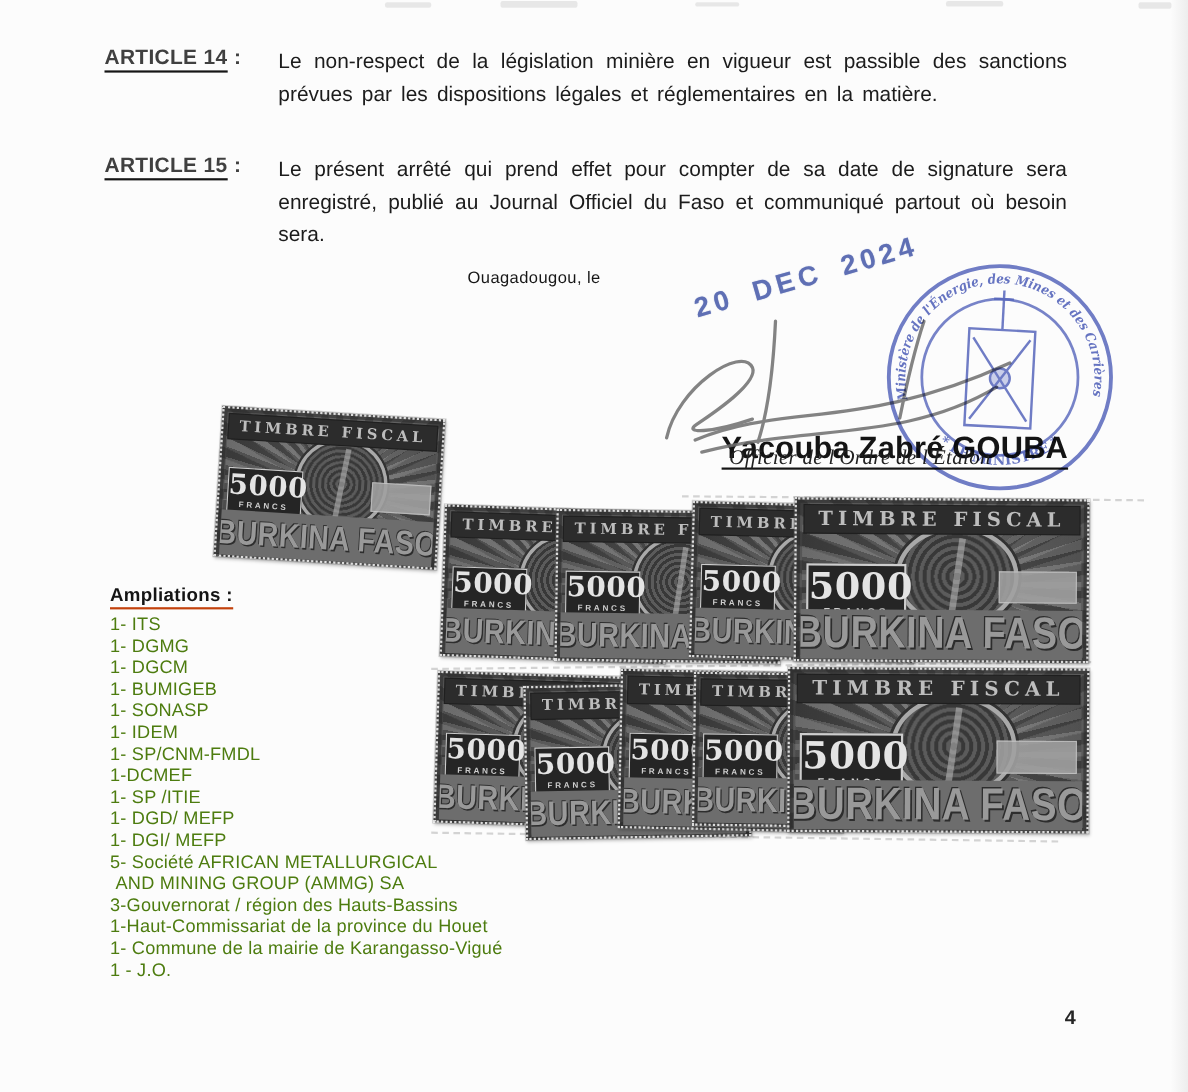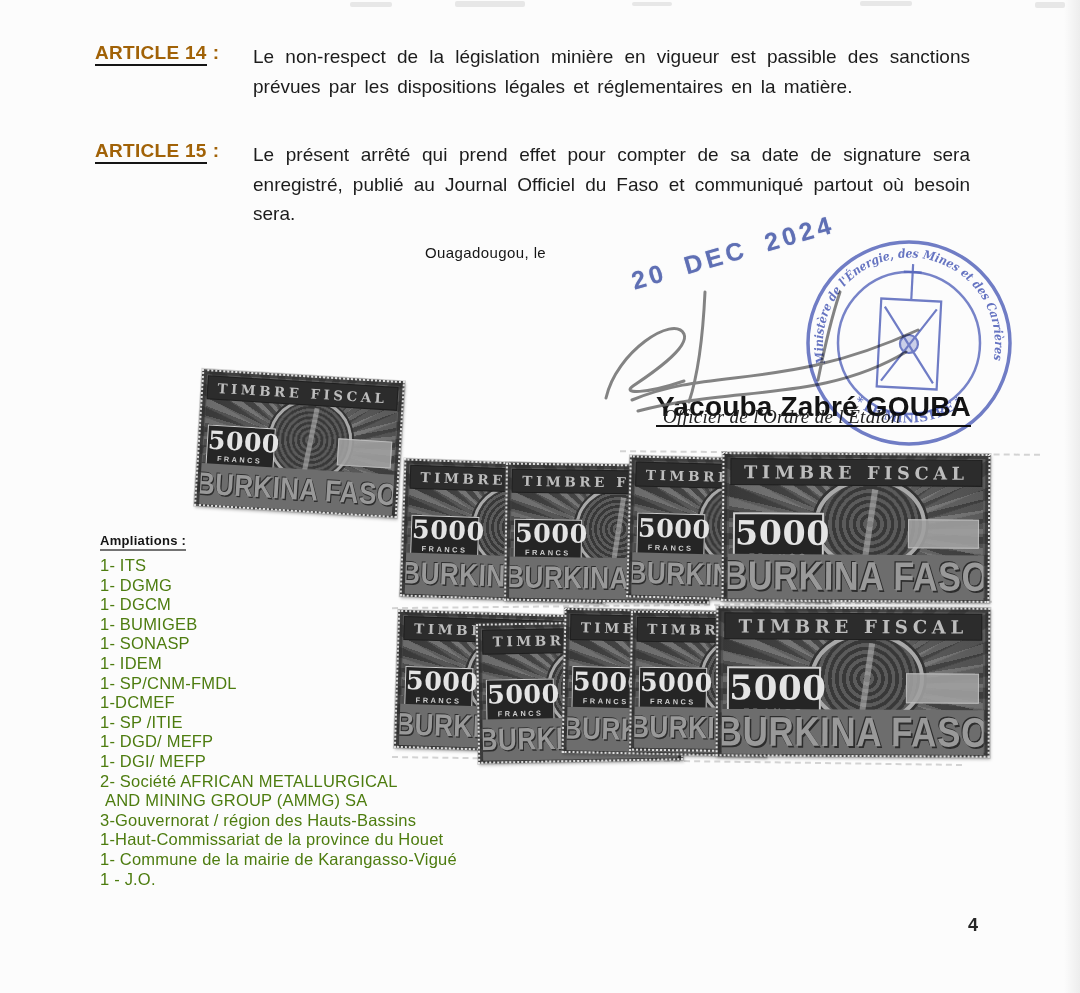--- a/index.html
+++ b/index.html
@@ -6,21 +6,21 @@
   .doc{position:relative;width:1080px;height:993px;background:#fcfcfc;overflow:hidden;
        font-family:"Liberation Sans",sans-serif;color:#1e1e1e;}
 
   
   .scan-smudge{position:absolute;background:#e7e7e7;border-radius:2px;}
   .scan-edge-right{position:absolute;right:0;top:0;width:16px;height:100%;
        background:linear-gradient(to left,#ededed,rgba(255,255,255,0));}
 
   
   .article-row{position:absolute;left:95px;width:875px;display:flex;align-items:flex-start;}
-  .article-label{flex:none;width:138px;font-weight:700;font-size:19px;letter-spacing:.3px;white-space:nowrap;color:#a16207;}
+  .article-label{flex:none;width:138px;font-weight:700;font-size:19px;letter-spacing:.3px;white-space:nowrap;color:#404040;}
   .article-label .ul{border-bottom:2.5px solid #151515;padding-bottom:1px;}
   .article-sep{margin-left:6px;font-weight:700;}
   .article-text{margin-left:20px;flex:1;font-size:19px;line-height:29.5px;text-align:justify;
        text-align-last:left;word-spacing:3px;color:#1c1c1c;}
 
   
   .dateline{position:absolute;left:425px;top:244px;font-size:15px;letter-spacing:.4px;color:#161616;}
   .date-stamp{position:absolute;left:628px;top:238px;transform:rotate(-16deg);
        font-size:25px;font-weight:700;letter-spacing:4px;word-spacing:8px;color:#5264ae;opacity:.92;
        text-shadow:0 0 1px rgba(82,100,174,.55);white-space:nowrap;z-index:6;}
@@ -60,22 +60,22 @@
   .stamp-value-cur{font-size:.5em;letter-spacing:.34em;color:#cfcfcf;margin-top:.18em;font-weight:700;}
   .stamp-blank{position:absolute;right:3.5%;top:44%;width:26%;height:19%;background:#a0a0a0;
        border:1px solid #c6c6c6;opacity:.9;z-index:2;}
   .stamp-country{position:absolute;left:1.5%;right:1.5%;bottom:2.8%;height:26%;background:#6d6d6d;
        color:#999999;font-weight:700;font-size:1.78em;letter-spacing:.015em;white-space:nowrap;overflow:hidden;
        display:flex;align-items:center;justify-content:center;transform:scaleY(1.18);z-index:3;
        text-shadow:.045em .045em 0 #2d2d2d, -.03em -.03em 0 #2d2d2d;}
 
   
   .ampliations{position:absolute;left:100px;top:531px;width:360px;z-index:1;}
-  .amp-heading{font-size:13px;font-weight:700;letter-spacing:.3px;color:#141414;
-       border-bottom:2px solid #737373;display:inline-block;padding-bottom:1px;margin-bottom:5px;}
+  .amp-heading{font-size:17px;font-weight:700;letter-spacing:.3px;color:#141414;
+       border-bottom:2px solid #c2410c;display:inline-block;padding-bottom:1px;margin-bottom:5px;}
   .amp-item{font-size:16.5px;line-height:19.6px;color:#4d7c0f;letter-spacing:.2px;white-space:nowrap;}
   .amp-item:nth-child(13){padding-left:5px;}
 
   .page-number{position:absolute;left:968px;top:915px;font-size:18px;font-weight:700;color:#262626;}
 </style>
 </head>
 <body>
 
 <div class="doc">
 
@@ -263,21 +263,21 @@
         <div class="amp-item">1- DGMG</div>
         <div class="amp-item">1- DGCM</div>
         <div class="amp-item">1- BUMIGEB</div>
         <div class="amp-item">1- SONASP</div>
         <div class="amp-item">1- IDEM</div>
         <div class="amp-item">1- SP/CNM-FMDL</div>
         <div class="amp-item">1-DCMEF</div>
         <div class="amp-item">1- SP /ITIE</div>
         <div class="amp-item">1- DGD/ MEFP</div>
         <div class="amp-item">1- DGI/ MEFP</div>
-        <div class="amp-item">2- Société AFRICAN METALLURGICAL</div>
+        <div class="amp-item">5- Société AFRICAN METALLURGICAL</div>
         <div class="amp-item">AND MINING GROUP (AMMG) SA</div>
         <div class="amp-item">3-Gouvernorat / région des Hauts-Bassins</div>
         <div class="amp-item">1-Haut-Commissariat de la province du Houet</div>
         <div class="amp-item">1- Commune de la mairie de Karangasso-Vigué</div>
         <div class="amp-item">1 - J.O.</div>
       </div>
   </div>
 
   <div class="page-number">4</div>
 </div>

